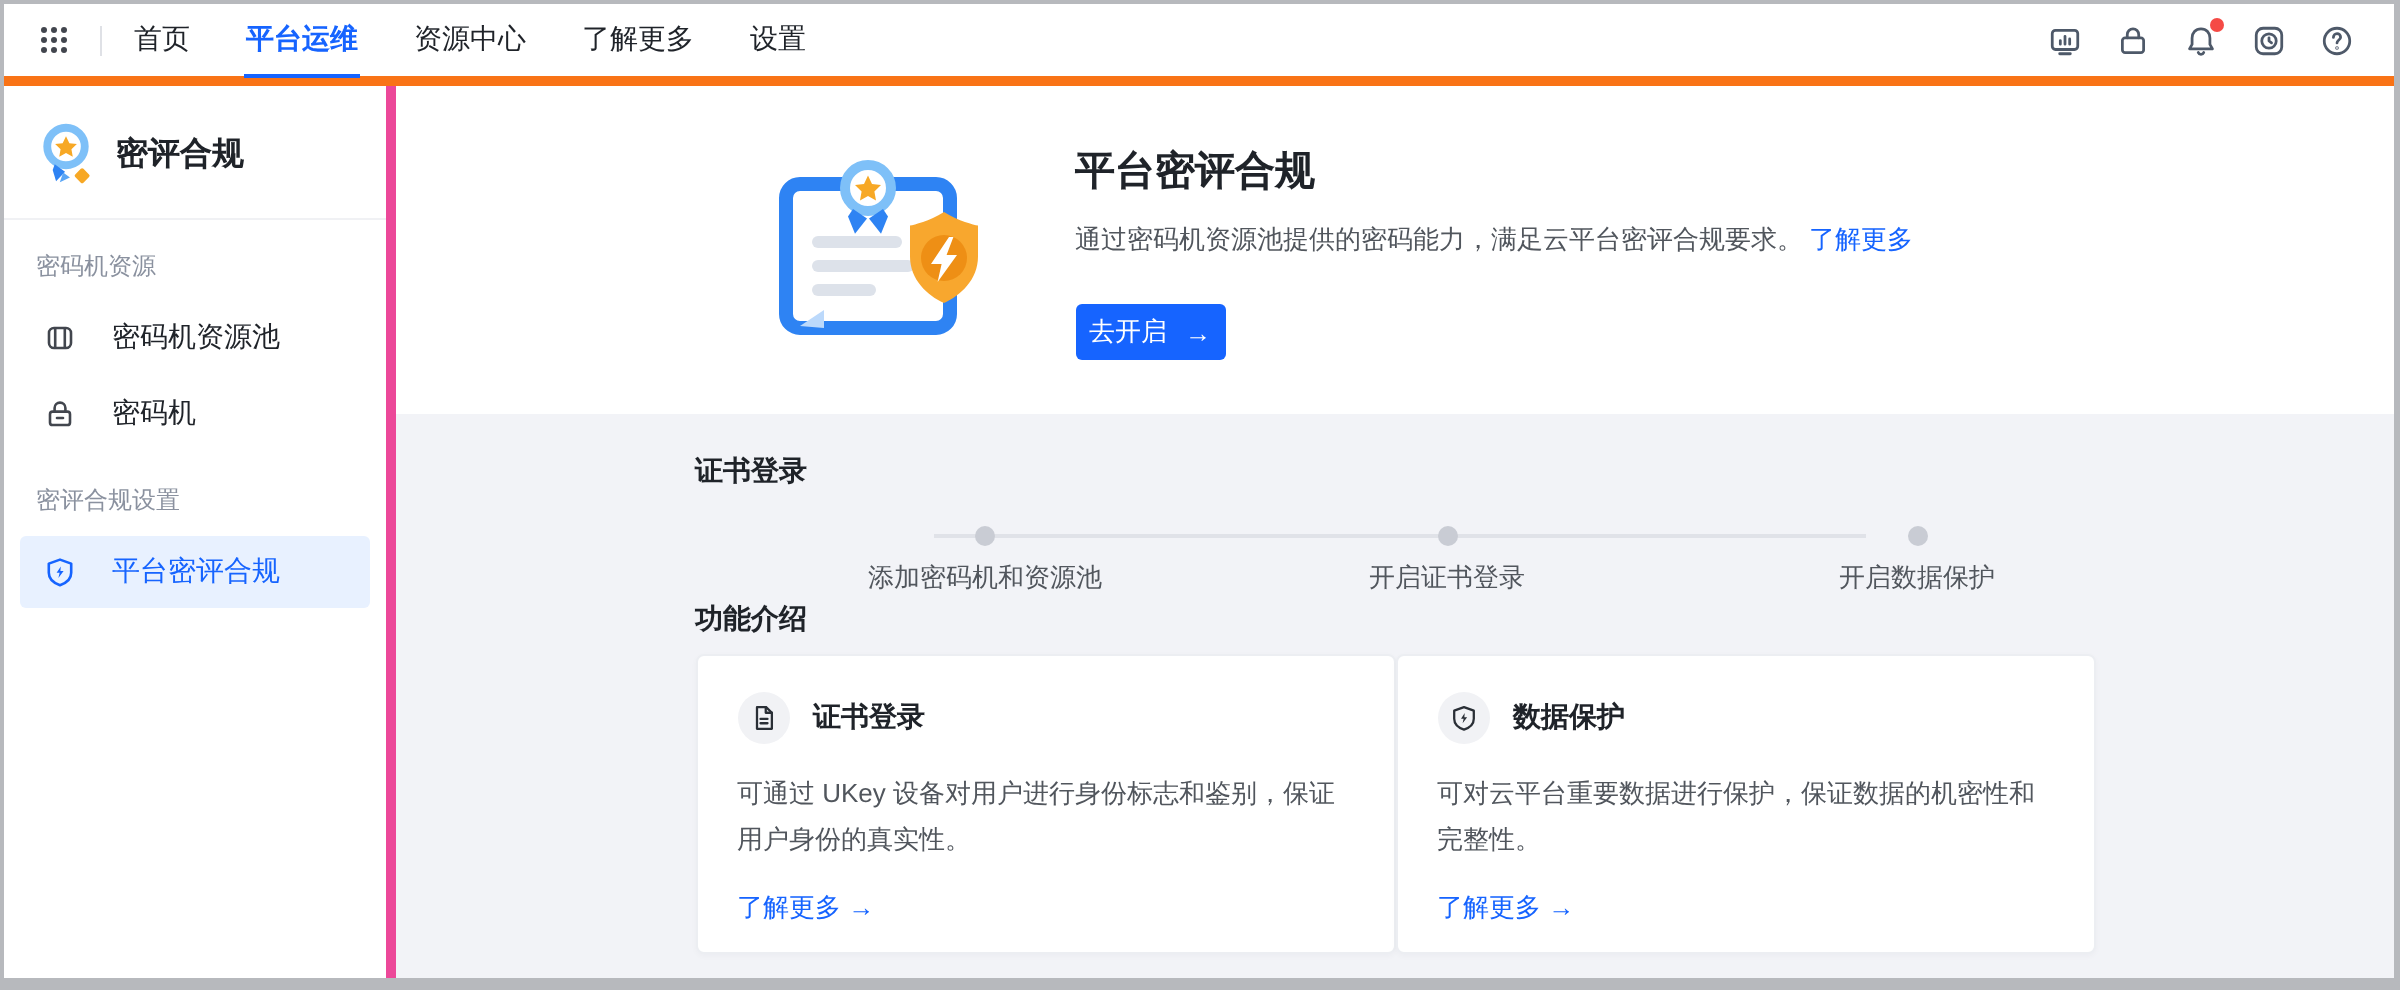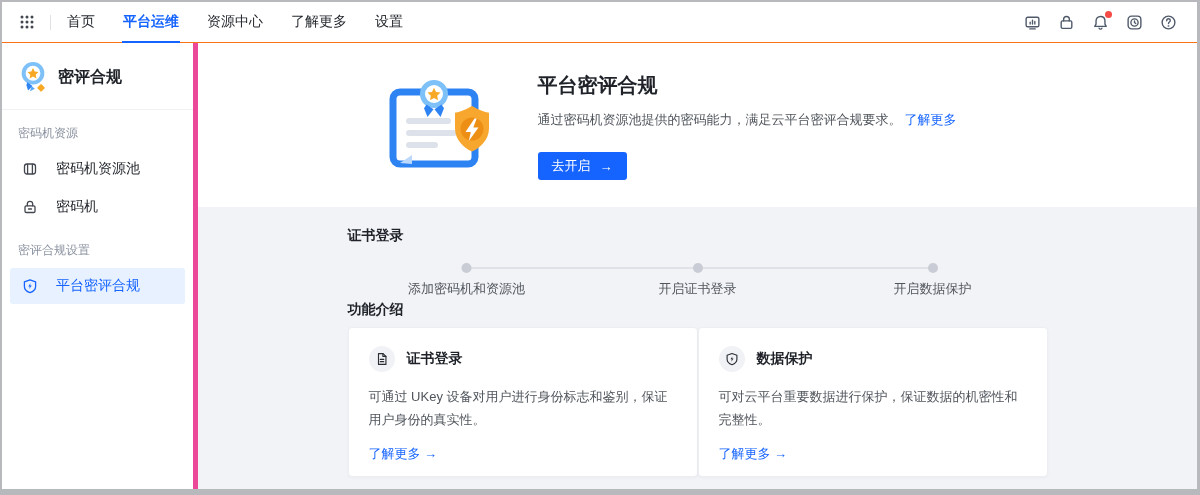--- a/index.html
+++ b/index.html
@@ -6,21 +6,21 @@
   html,body { background:#888; }
   body { width:1200px; height:495px; }
   .screen {
     width:1200px; height:495px;
     border:solid #b7b9bd; border-width:2px 3px 6px 2px;
     background:#fff; display:flex; flex-direction:column; overflow:hidden;
     font-family:"Liberation Sans","DejaVu Sans",sans-serif;
   }
   
   .topbar { height:41px; min-height:41px; display:flex; align-items:center;
-    padding:0 20px 0 16px; border-bottom:1px solid #f97316; background:#fff; }
+    padding:0 20px 0 16px; border-bottom:5px solid #f97316; background:#fff; }
   .grid-ic { display:inline-flex; width:18px; height:18px; color:#42464e; cursor:pointer; }
   .v-divider { width:1px; height:15px; background:#dfe1e6; margin-left:14px; }
   .tabs { display:flex; height:100%; margin-left:2px; }
   .tab { display:flex; align-items:center; padding:0 14px; font-size:14px; color:#1f2329; position:relative; cursor:pointer; }
   .tab.active { color:#1664ff; font-weight:700; }
   .tab.active::after { content:""; position:absolute; left:13px; right:13px; bottom:-1px; height:2px; background:#1664ff; }
   .topbar-right { margin-left:auto; display:flex; align-items:center; gap:17px; color:#4e5969; }
   .tb-icon { width:17px; height:17px; position:relative; display:inline-flex; cursor:pointer; color:#4e5969; }
   .tb-icon svg { width:100%; height:100%; }
   .badge-dot { position:absolute; top:-3px; right:-3px; width:7px; height:7px; border-radius:50%; background:#f54a45; }
@@ -42,29 +42,29 @@
   
   .hero { height:164px; min-height:164px; background:#fff; display:flex; align-items:center; }
   .hero-inner { width:700px; margin:0 auto; display:flex; align-items:center; }
   .illus { margin-left:40px; width:104px; height:92px; flex:none; }
   .illus svg { width:104px; height:92px; display:block; }
   .hero-text { margin-left:46px; padding-top:2px; }
   .hero-text h1 { font-size:20px; font-weight:700; color:#1f2329; margin:0 0 12px; }
   .desc { font-size:13px; color:#51565d; margin:0 0 23px; }
   .link { color:#1664ff; text-decoration:none; cursor:pointer; font-size:13px; }
   .desc .link { margin-left:3px; }
-  .primary { display:inline-flex; align-items:center; gap:9px; height:28px; padding:0 14px;
+  .primary { display:inline-flex; align-items:center; gap:9px; height:28px; padding:0 7px;
     background:#1664ff; color:#fff; font-size:13px; border:none; border-radius:3px; cursor:pointer; font-family:inherit; }
   
   .gray { flex:1; background:#f2f3f7; }
   .col { width:700px; margin:0 auto; padding-top:18px; }
   .sec-title { font-size:14px; font-weight:700; color:#1f2329; line-height:20px; }
   .stepper { position:relative; height:54px; }
   .track { position:absolute; left:119px; width:466px; top:22px; height:2px; background:#e0e2e8; }
-  .step { position:absolute; top:18px; transform:translateX(-50%); text-align:center; }
+  .step { position:absolute; top:18px; transform:translateX(-50%); text-align:center;margin-left:26px; }
   .dot { display:block; width:10px; height:10px; border-radius:50%; background:#c9ccd4; margin:0 auto 7px; }
   .slabel { font-size:13px; color:#51565d; white-space:nowrap; display:block; }
   .step1{left:119px} .step2{left:350px} .step3{left:585px}
   .cards { display:flex; margin-top:8px; }
   .card { flex:1; height:150px; background:#fff; border-radius:4px; border:1px solid #eceef2;
     position:relative; padding:18px 20px; box-shadow:0 1px 3px rgba(30,40,60,0.03); }
   .card-head { display:flex; align-items:center; gap:12px; }
   .circ { width:26px; height:26px; border-radius:50%; background:#f1f2f5; display:inline-flex;
     align-items:center; justify-content:center; color:#2a2f36; flex:none; }
   .circ svg { width:14px; height:14px; }

